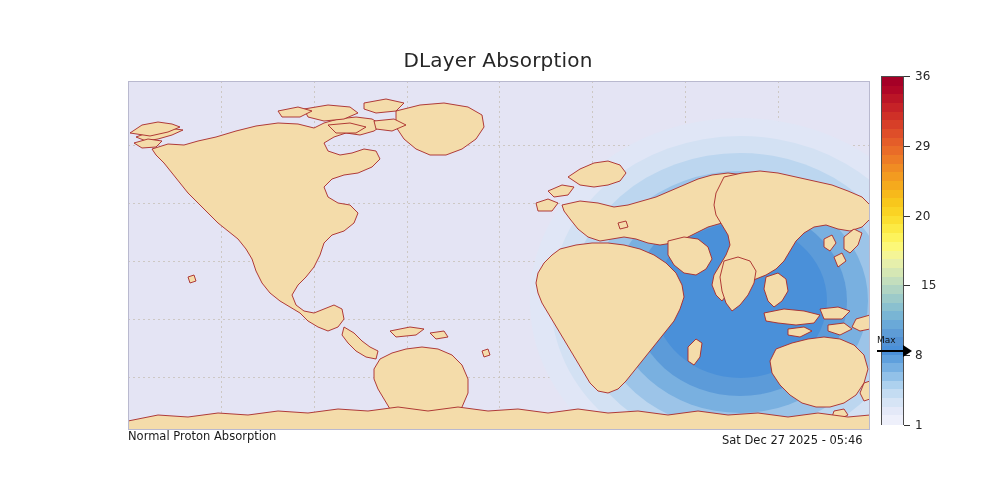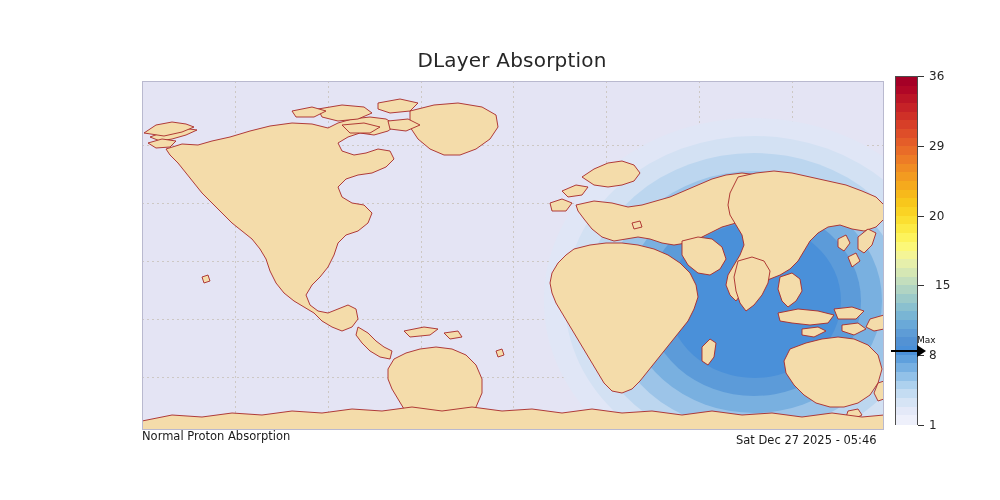--- a/index.html
+++ b/index.html
@@ -1,21 +1,21 @@
 <!DOCTYPE html>
 <html><head>
 <meta charset="utf-8">
 <style>
   html,body{margin:0;padding:0;}
   body{
     width:1000px;height:500px;background:#ffffff;
     font-family:"DejaVu Sans","Liberation Sans",sans-serif;
     overflow:hidden;position:relative;
   }
-  #root{position:absolute;left:18px;top:0;width:938px;height:500px;text-decoration:underline;}
+  #root{position:absolute;left:4px;top:0;width:938px;height:500px;text-decoration:underline;}
 
   
   .title{
     position:absolute;left:0;top:48px;width:988px;text-align:center;
     font-size:20px;color:#262626;letter-spacing:.2px;
   }
 
   
   .map-wrap{
     position:absolute;left:124px;top:81px;width:742px;height:349px;
@@ -44,21 +44,21 @@
   .cb-ticks{position:absolute;left:900px;top:76px;width:60px;height:349px;z-index:11;}
   .cb-ticks .tk{position:absolute;left:0;height:1px;width:6px;background:#333;}
   .cb-ticks .tl{position:absolute;left:11px;font-size:12px;color:#262626;transform:translateY(-50%);}
   .cb-label{
     position:absolute;left:931px;top:76px;height:349px;width:349px;
     transform-origin:0 0;transform:rotate(-90deg) translate(-349px,0);
     display:flex;align-items:center;justify-content:center;
     font-size:15px;color:#4d4d4d;
   }
   .maxmark{position:absolute;left:869px;top:335px;width:40px;height:26px;z-index:14;}
-  .maxmark .mtxt{position:absolute;left:4px;top:0;font-size:9px;color:#111;margin-left:26px;}
+  .maxmark .mtxt{position:absolute;left:4px;top:0;font-size:9px;color:#111;}
   .maxmark .marrow{position:absolute;left:4px;top:15px;width:28px;height:2px;background:#000;}
   .maxmark .mhead{position:absolute;left:30px;top:10px;width:0;height:0;
        border-top:6px solid transparent;border-bottom:6px solid transparent;border-left:9px solid #000;}
 
   
   .fline{position:absolute;font-size:11.5px;color:#1a1a1a;}
   .f-prot{left:124px;top:429px;}
   .f-xray{left:124px;top:443px;}
   .f-date{left:718px;top:433px;}
   .copy{position:absolute;left:10px;top:476px;font-size:11.5px;font-style:italic;color:#1a1a1a;}

